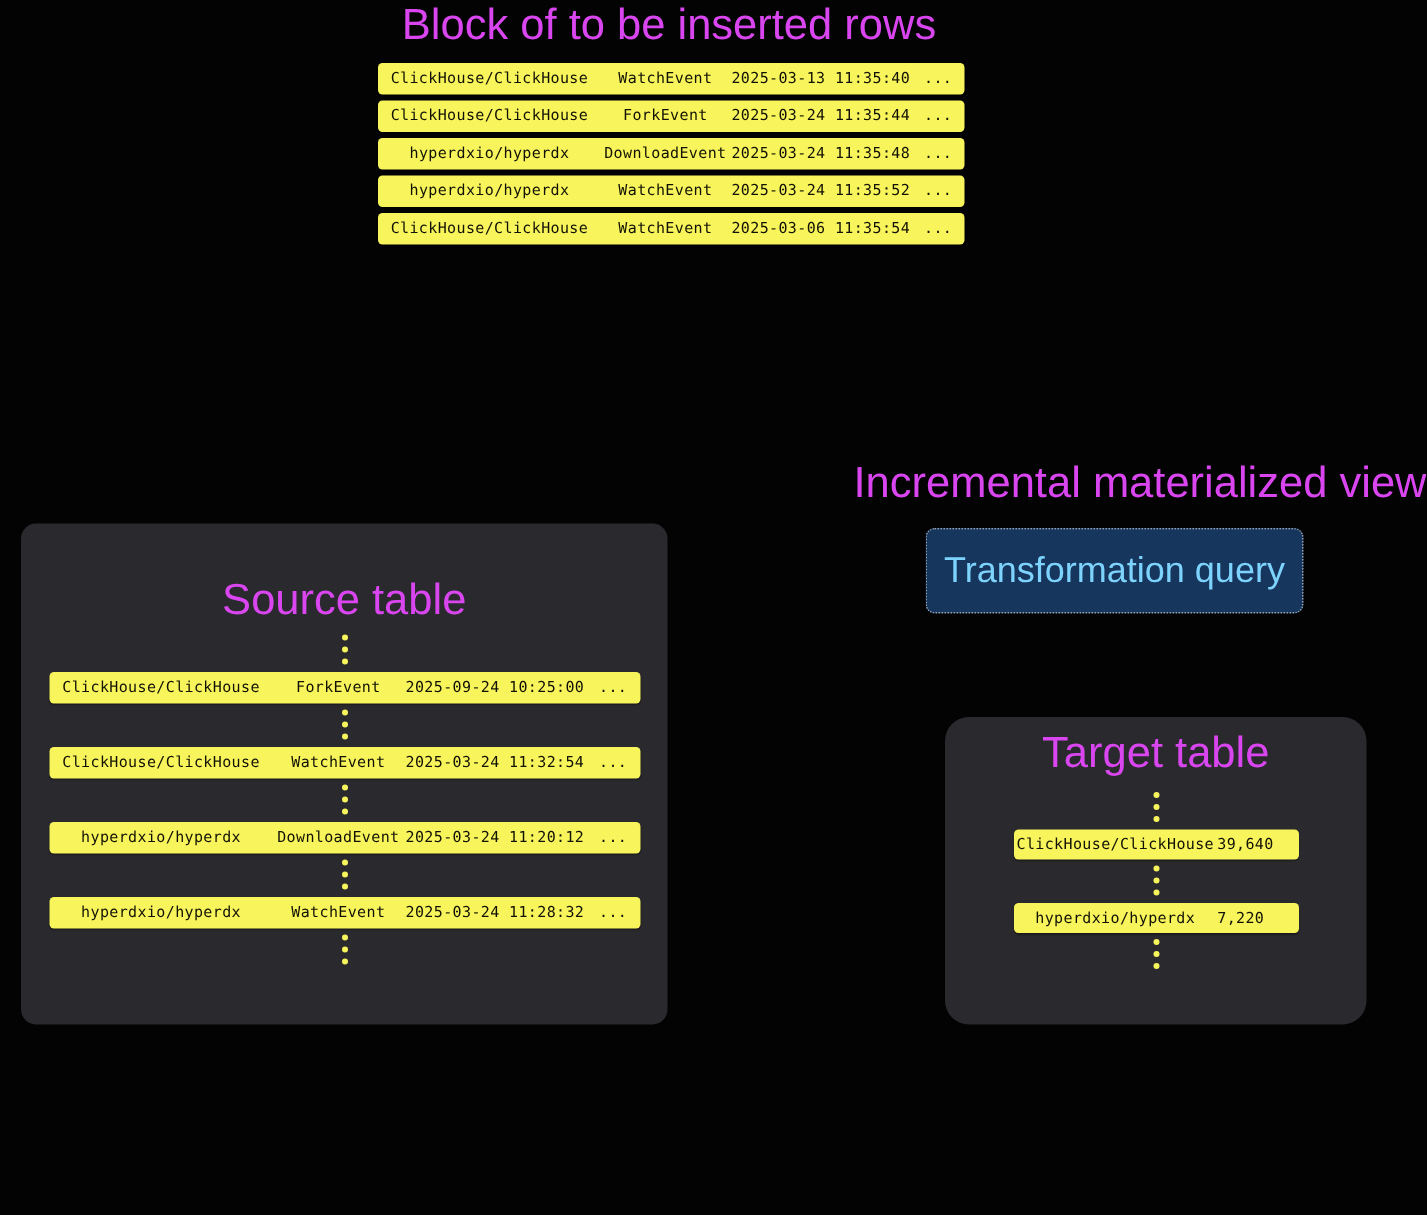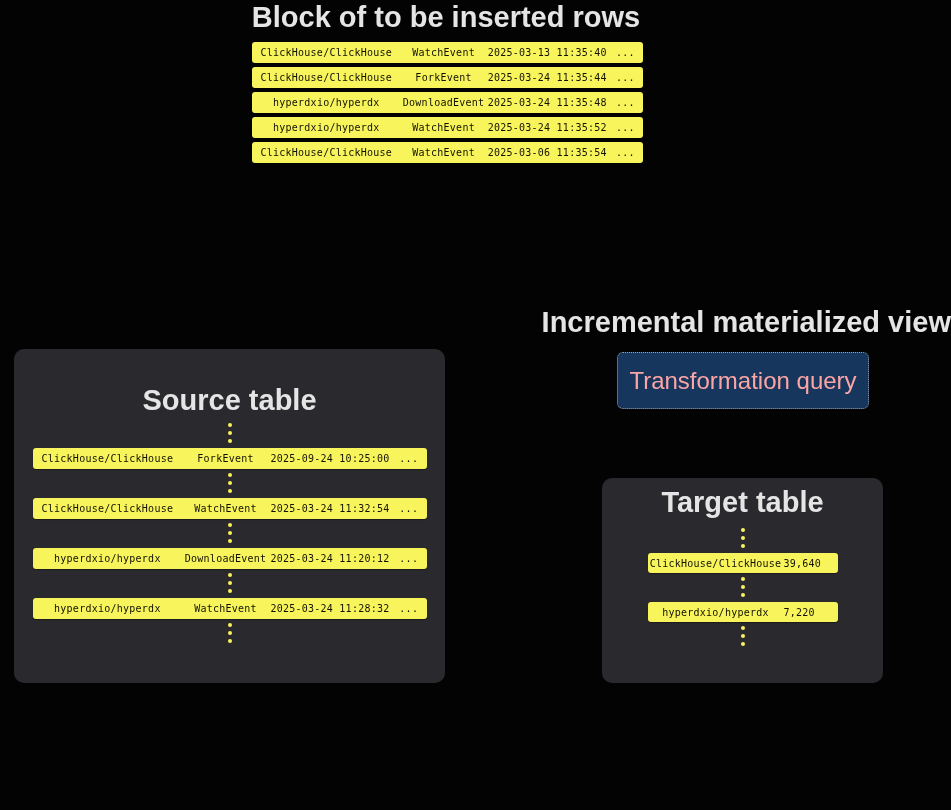--- a/index.html
+++ b/index.html
@@ -1,21 +1,21 @@
 <!DOCTYPE html>
 <html><head>
 <meta charset="utf-8">
 <style>
   html,body { margin:0; padding:0; background:#000; }
   .canvas {
     position:relative; width:951px; height:810px;
     background:#030304; overflow:hidden;
     font-family:"Liberation Sans", sans-serif;
   }
-  .title { color:#e5e5e5; font-size:29px; line-height:1.15; font-weight:700; }
+  .title { color:#d946ef; font-size:29px; line-height:1.15; font-weight:400; }
 
   
   .yrow {
     background:#f8f45c; border-radius:3px; height:21px;
     display:flex; align-items:center;
     font-family:"DejaVu Sans Mono", monospace;
     font-weight:400; font-size:10px; letter-spacing:0.25px; color:#121204;
     box-shadow:0 1px 1px rgba(0,0,0,0.35);
     white-space:nowrap;
   }
@@ -26,21 +26,21 @@
   .c.more  { flex:1; }
 
   
   .top-title { position:absolute; left:160px; top:1px; width:572px; text-align:center; }
   .top-rows  { position:absolute; left:252px; top:42px; width:391px;
                display:flex; flex-direction:column; gap:4px; }
 
   
   .panel { position:absolute; background:#2a2a2e; border-radius:10px; }
   .source-panel { left:14px;  top:349px; width:431px; height:334px; }
-  .target-panel { left:602px; top:478px; width:281px; height:205px; }
+  .target-panel { left:630px; top:478px; width:281px; height:205px;border-radius:16px; }
   .panel-title { text-align:center; }
   .source-panel .panel-title { padding-top:15px;margin-top:20px; }
   .target-panel .panel-title { padding-top:8px; }
 
   .stack { position:absolute; left:0; right:0; display:flex; flex-direction:column; align-items:center; }
   .source-panel .stack { top:70px; }
   .target-panel .stack { top:46px; }
   .source-row { width:394px; }
 
   .dots { display:flex; flex-direction:column; align-items:center; gap:4px; margin:4px 0 5px; }
@@ -50,21 +50,21 @@
   .trow { width:190px; height:20px; }
   .t-repo  { flex:1; text-align:center; }
   .t-count { width:46px; text-align:left; padding-right:8px; }
 
   
   .incr-title { position:absolute; left:511px; top:306px; width:440px; text-align:right; }
   .tq-box {
     position:absolute; left:617px; top:352px; width:250px; height:55px;
     background:#16365e; border:1px dotted #9aa3ad; border-radius:6px;
     display:flex; align-items:center; justify-content:center;
-    color:#fca5a5; font-size:24px;
+    color:#7dd3fc; font-size:24px;
   }
 </style>
 </head>
 <body>
 
 <div class="canvas">
 
   <div class="title top-title">Block of to be inserted rows</div>
 
   <div class="top-rows">

